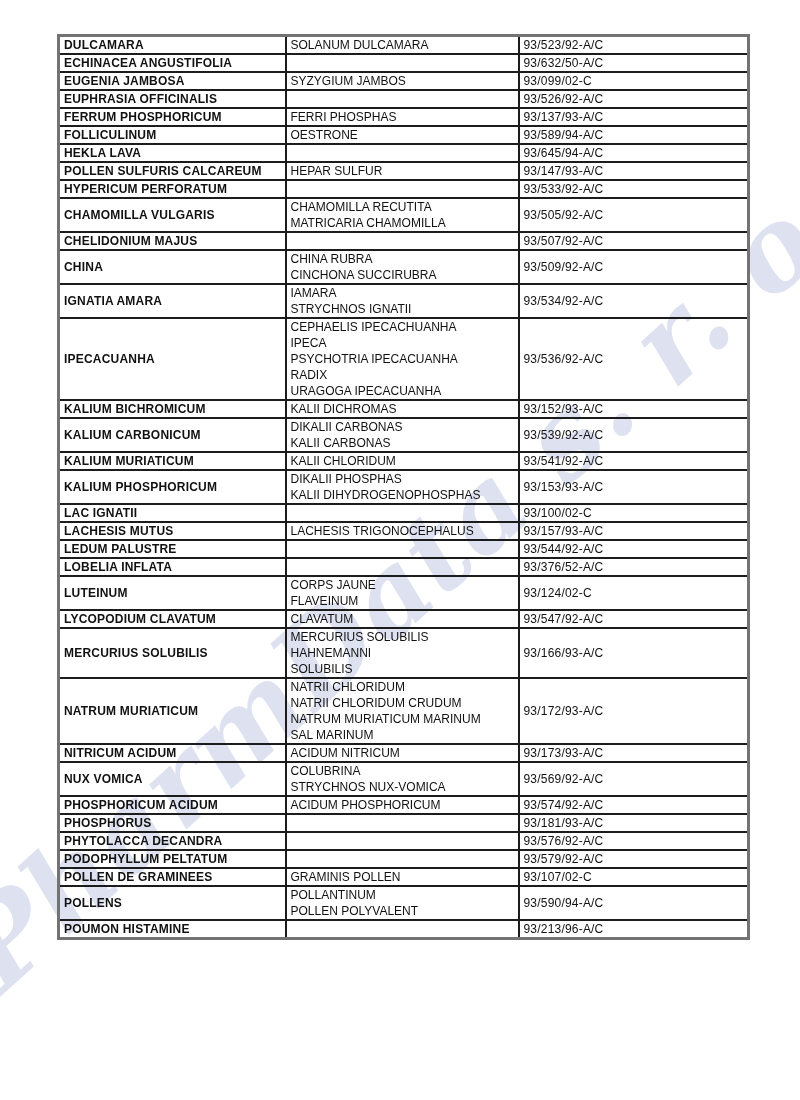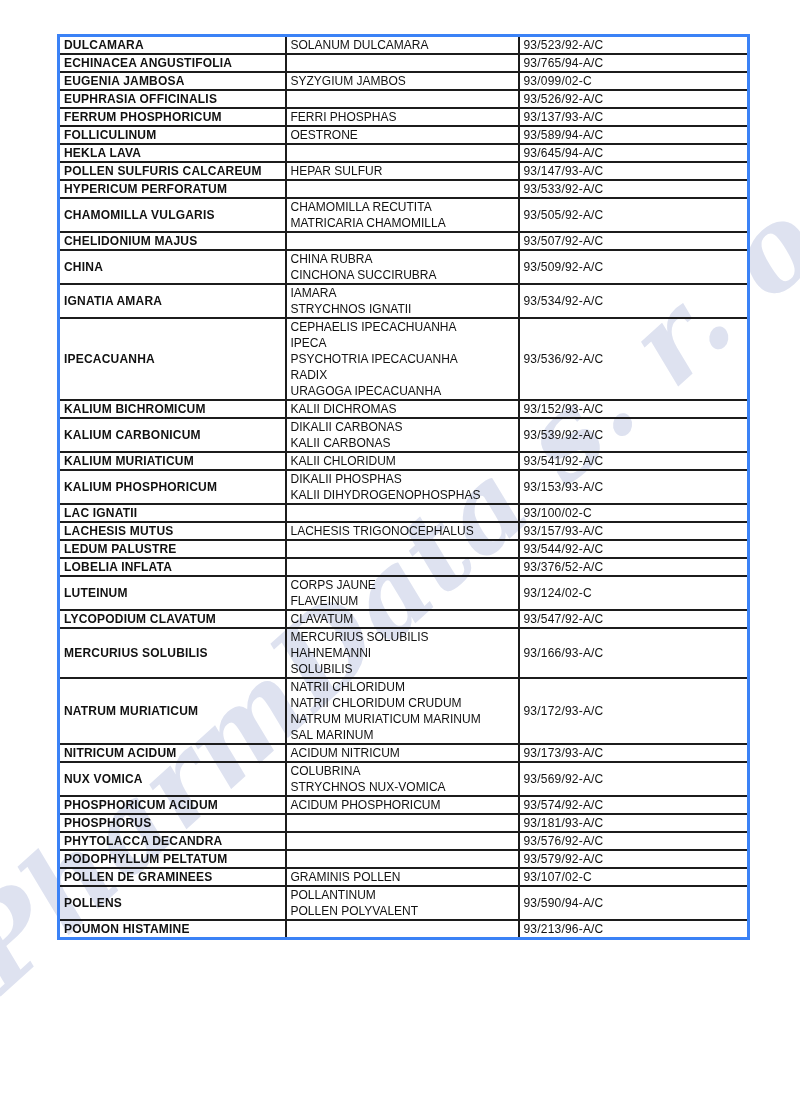--- a/index.html
+++ b/index.html
@@ -43,21 +43,21 @@
   table.remedies td {
     border: 2px solid #1c1c1c;
     vertical-align: middle;
     padding: 0 4px;
     font-size: 12px;
     line-height: 16px;
     overflow: hidden;
     white-space: nowrap;
   }
   table.remedies {
-    border: 3px solid #3b82f6;
+    border: 3px solid #737373;
   }
   td.name-cell {
     font-weight: bold;
     letter-spacing: 0.2px;
   }
   td.syn-cell div {
     white-space: nowrap;
   }
   td.code-cell {
     letter-spacing: 0.2px;
@@ -80,21 +80,21 @@
         <tr>
           <td class="name-cell">DULCAMARA</td>
           <td class="syn-cell">
             <div>SOLANUM DULCAMARA</div>
           </td>
           <td class="code-cell">93/523/92-A/C</td>
         </tr>
         <tr>
           <td class="name-cell">ECHINACEA ANGUSTIFOLIA</td>
           <td class="syn-cell"></td>
-          <td class="code-cell">93/765/94-A/C</td>
+          <td class="code-cell">93/632/50-A/C</td>
         </tr>
         <tr>
           <td class="name-cell">EUGENIA JAMBOSA</td>
           <td class="syn-cell">
             <div>SYZYGIUM JAMBOS</div>
           </td>
           <td class="code-cell">93/099/02-C</td>
         </tr>
         <tr>
           <td class="name-cell">EUPHRASIA OFFICINALIS</td>

